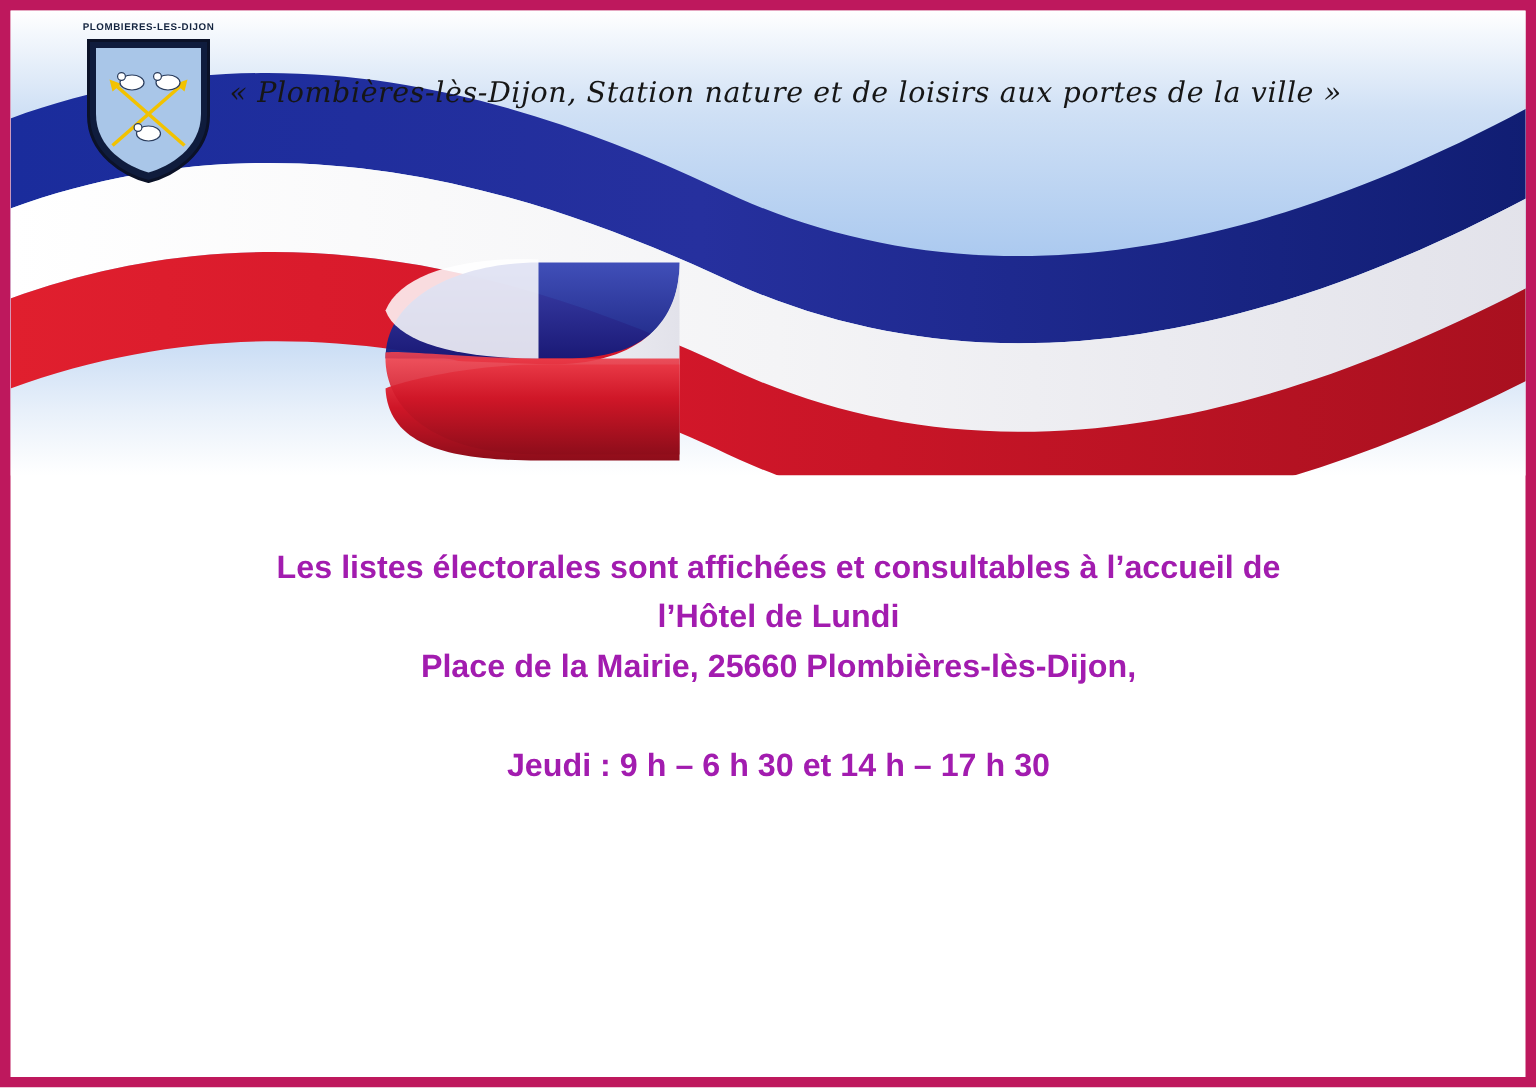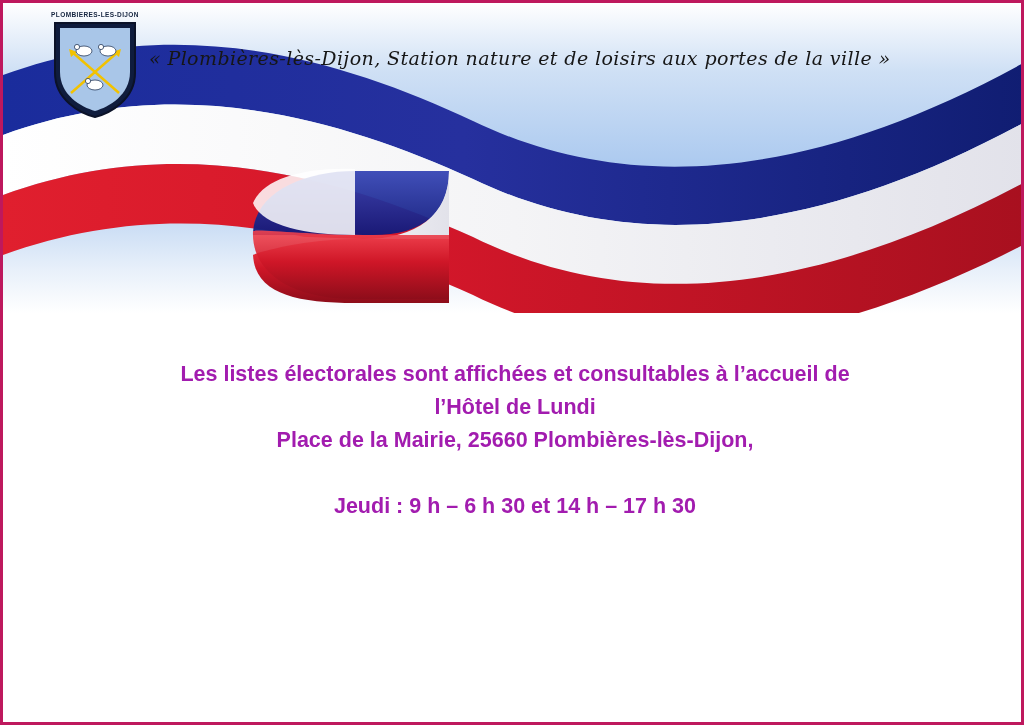--- a/index.html
+++ b/index.html
@@ -10,21 +10,21 @@
   body {
     font-family: "Liberation Sans", sans-serif;
   }
   .page {
     position: relative;
     width: 1024px;
     height: 725px;
     background: #ffffff;
     overflow: hidden;
     box-sizing: border-box;
-    border: 3px solid #be185d;
+    border: 7px solid #be185d;
   }
 
   
   .header-band {
     position: absolute;
     left: 0;
     top: 0;
     width: 1024px;
     height: 310px;
     background: linear-gradient(to bottom, #ffffff 0%, #cfe0f5 22%, #a9c8ef 55%, #e8f0fa 86%, #ffffff 100%);

